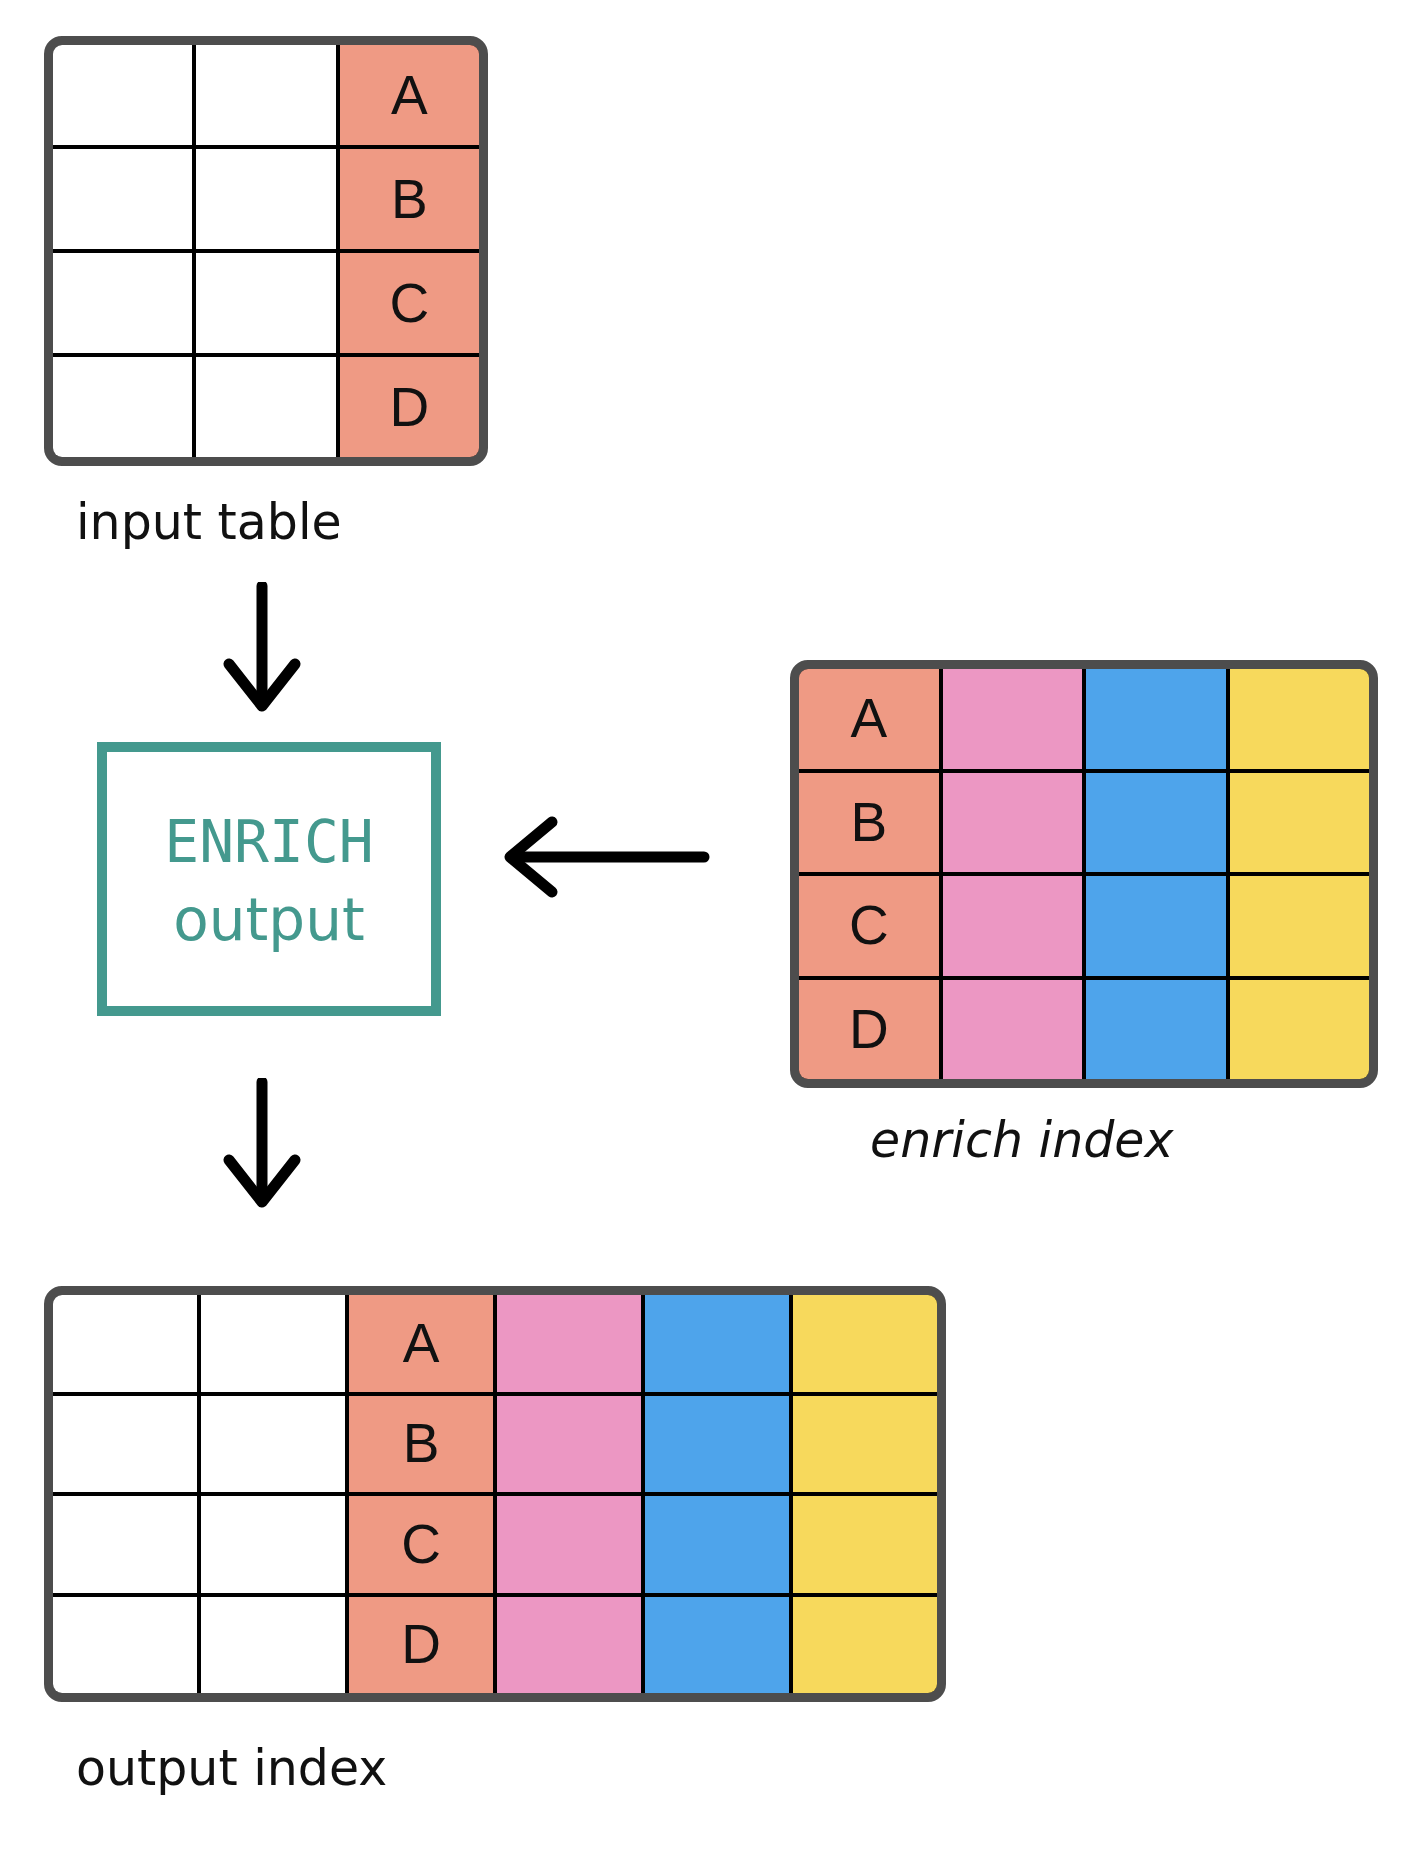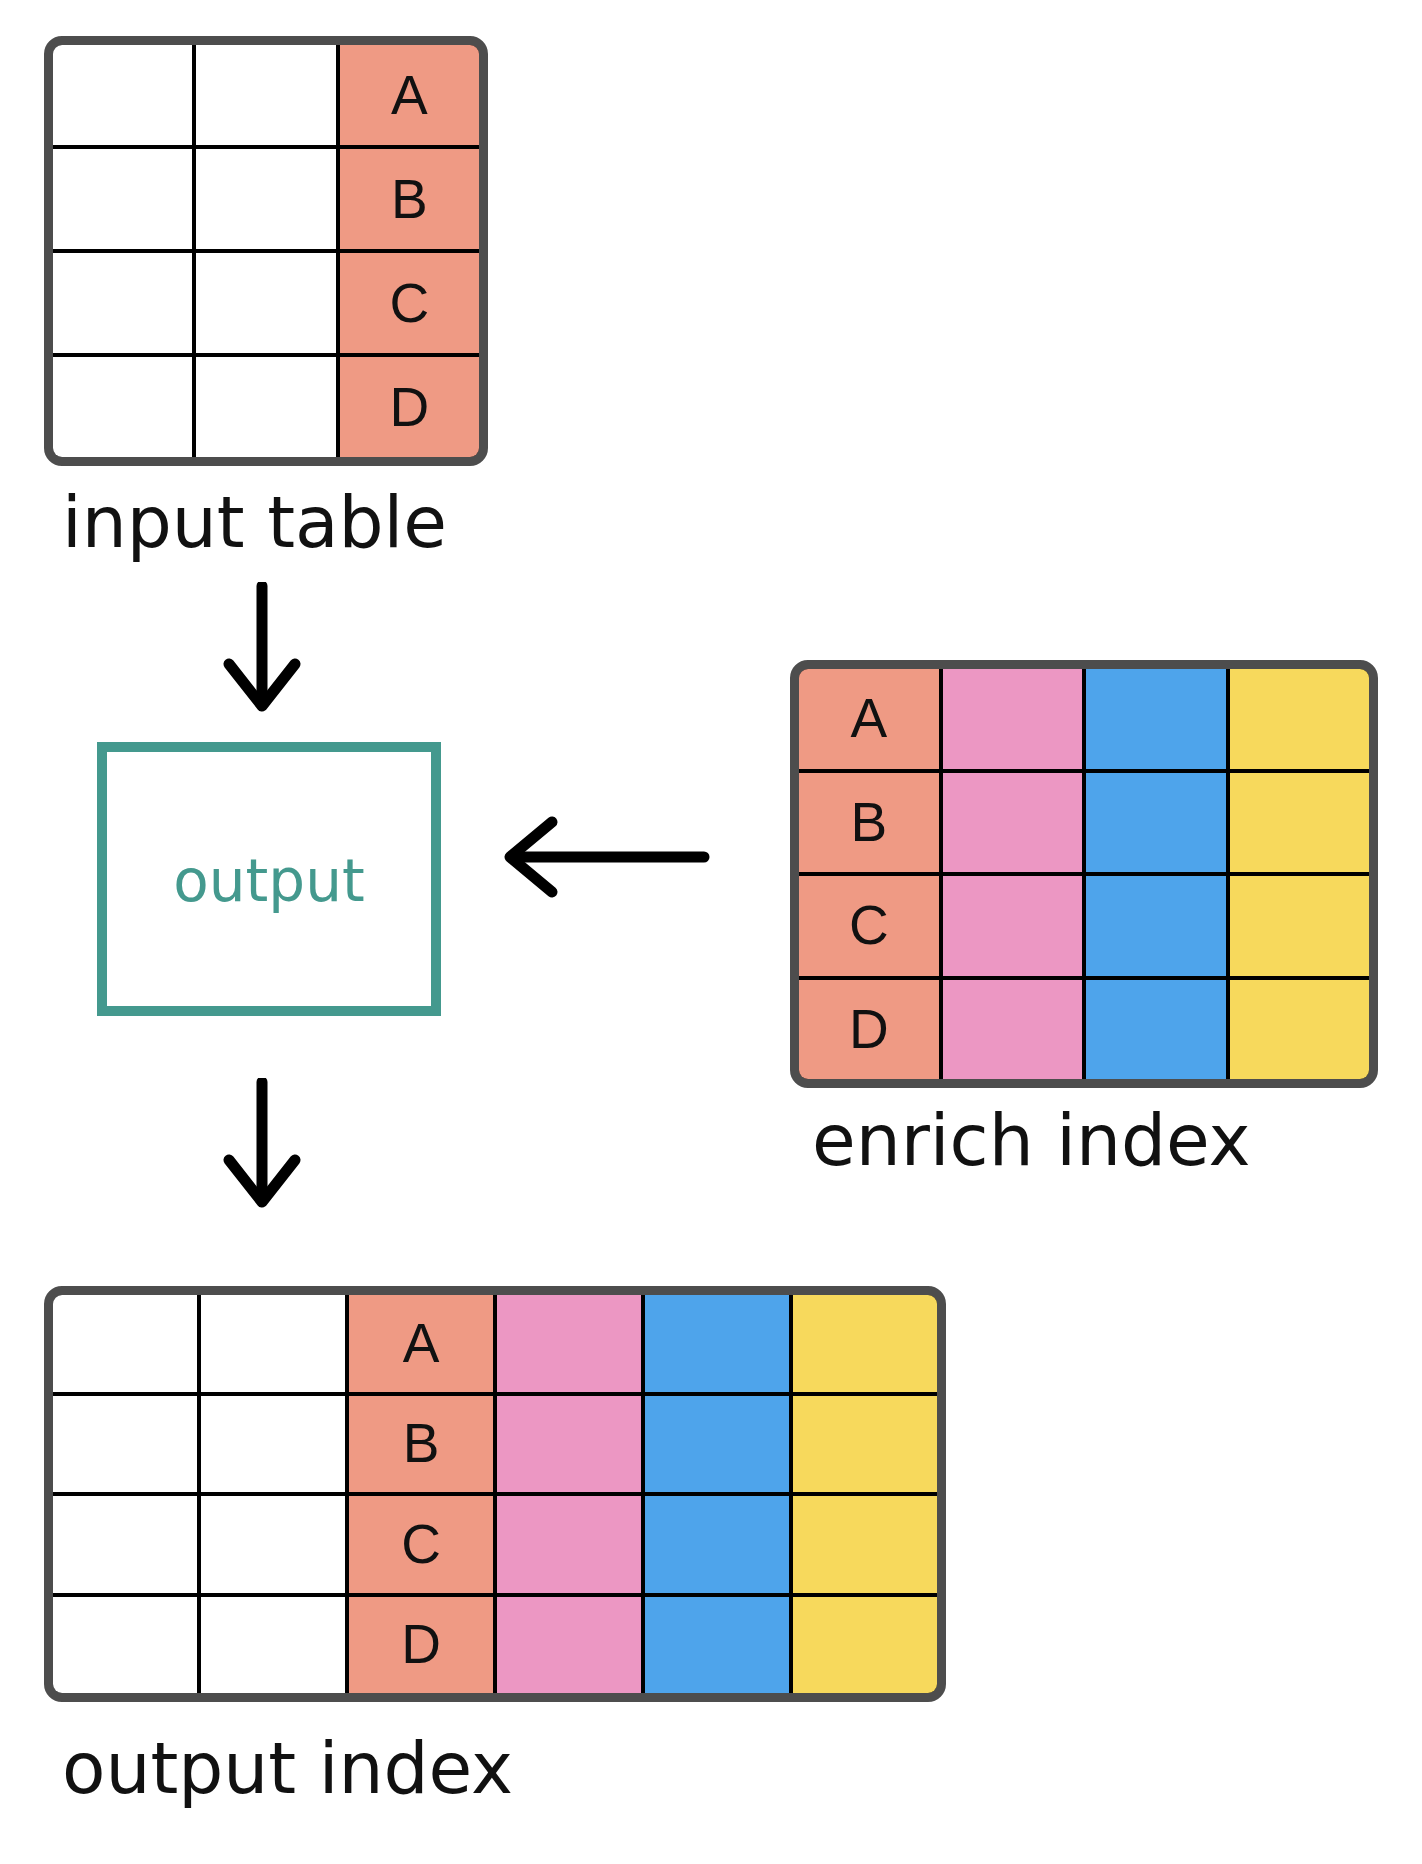--- a/index.html
+++ b/index.html
@@ -32,27 +32,28 @@
     line-height:1;
     color:var(--text,#111);
   }
   #input-table { left:44px;  top:36px;   width:444px; height:430px; }
   #enrich-index{ left:790px; top:660px;  width:588px; height:428px; }
   #output-table{ left:44px;  top:1286px; width:902px; height:416px; }
 
   
   .tlabel{
     position:absolute;
-    font-size:71px;
+    font-size:49px;
     line-height:58px;
     color:var(--text,#111);
     white-space:nowrap;
+    margin-left:14px;
   }
   #input-table-label { left:62px;  top:494px;  }
-  #enrich-index-label{ left:812px; top:1112px; }
+  #enrich-index-label{ left:856px; top:1112px;font-style:italic; }
   #output-table-label{ left:62px;  top:1740px; }
 
   
   .enrich-box{
     position:absolute;
     left:97px; top:742px;
     width:344px; height:274px;
     box-sizing:border-box;
     border:10px solid var(--teal,#44998e);
     display:flex;
@@ -108,20 +109,21 @@
       <div class="cell" style="background: var(--salmon);">D</div>
     </div>
   <div id="input-table-label" class="tlabel">input table</div>
 
   <svg id="arrow-input-to-command" class="arrow" width="90" height="130" viewBox="0 0 90 130">
     <line x1="45" y1="4" x2="45" y2="120"></line>
     <polyline points="12,82 45,124 78,82"></polyline>
   </svg>
 
   <div class="enrich-box">
+    <div class="enrich-kw">ENRICH</div>
     <div class="enrich-word">output</div>
   </div>
 
   <svg id="arrow-index-to-command" class="arrow" width="210" height="90" viewBox="0 0 210 90">
     <line x1="202" y1="45" x2="12" y2="45"></line>
     <polyline points="50,10 8,45 50,80"></polyline>
   </svg>
 
   <div id="enrich-index" class="dtable" style="grid-template-columns: repeat(4, 1fr);">
       <div class="cell" style="background: var(--salmon);">A</div>

